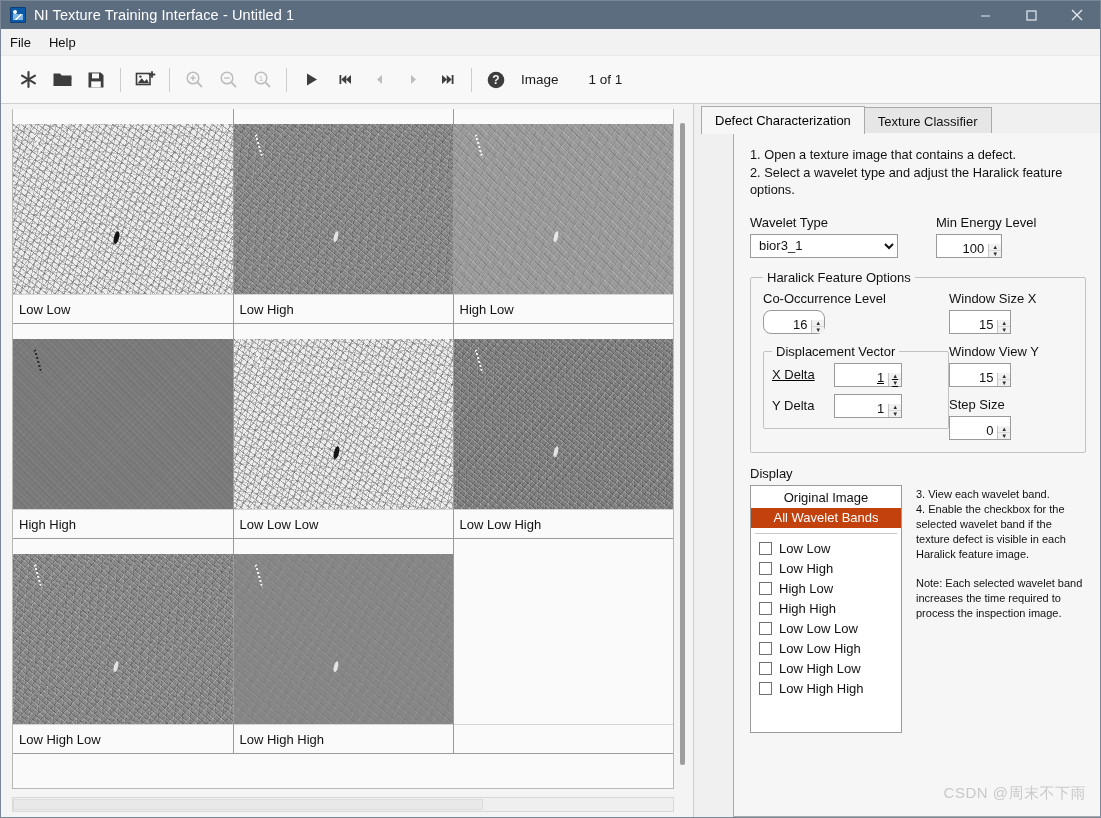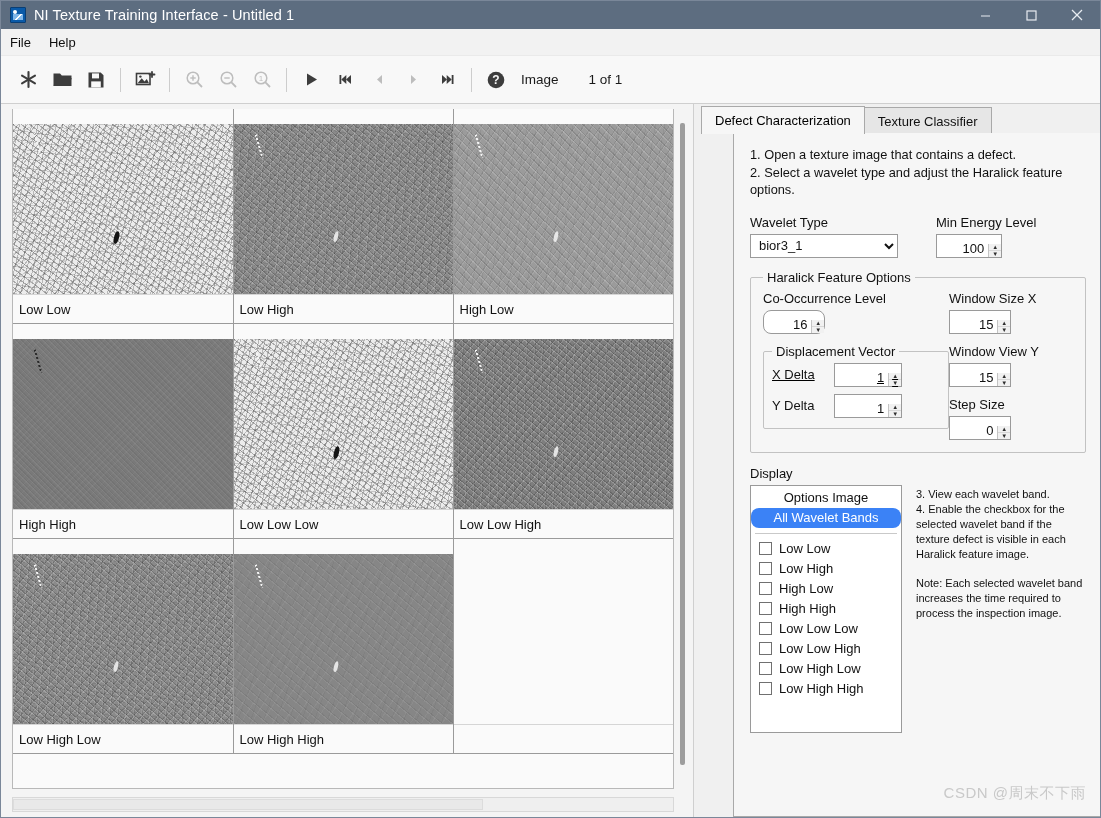--- a/index.html
+++ b/index.html
@@ -398,23 +398,22 @@
     padding-top: 2px;
   }
   .lb-item {
     height: 20px; line-height: 20px;
     font-size: 13px;
     color: #111;
     text-align: center;
     white-space: nowrap;
   }
   .lb-item.selected {
-    background: #3b82f6;
+    background: #c2410c;
     color: #ffffff;
-    border-radius: 8px;
   }
   .lb-sep {
     height: 1px;
     background: #c9c9c9;
     margin: 5px 4px 5px 4px;
   }
   .cb-row {
     display: flex; align-items: center;
     height: 20px;
     padding-left: 8px;
@@ -775,21 +774,21 @@
                   </div>
               </div>
             </div>
           </div>
         </fieldset>
 
         <div class="field-label" style="margin-top:13px;">Display</div>
 
         <div class="row">
           <div class="listbox">
-            <div class="lb-item">Options Image</div>
+            <div class="lb-item">Original Image</div>
             <div class="lb-item selected">All Wavelet Bands</div>
             <div class="lb-sep"></div>
             <div class="cb-row">
               <span class="cb-box"></span>
               <span class="cb-label">Low Low</span>
             </div>
             <div class="cb-row">
               <span class="cb-box"></span>
               <span class="cb-label">Low High</span>
             </div>

